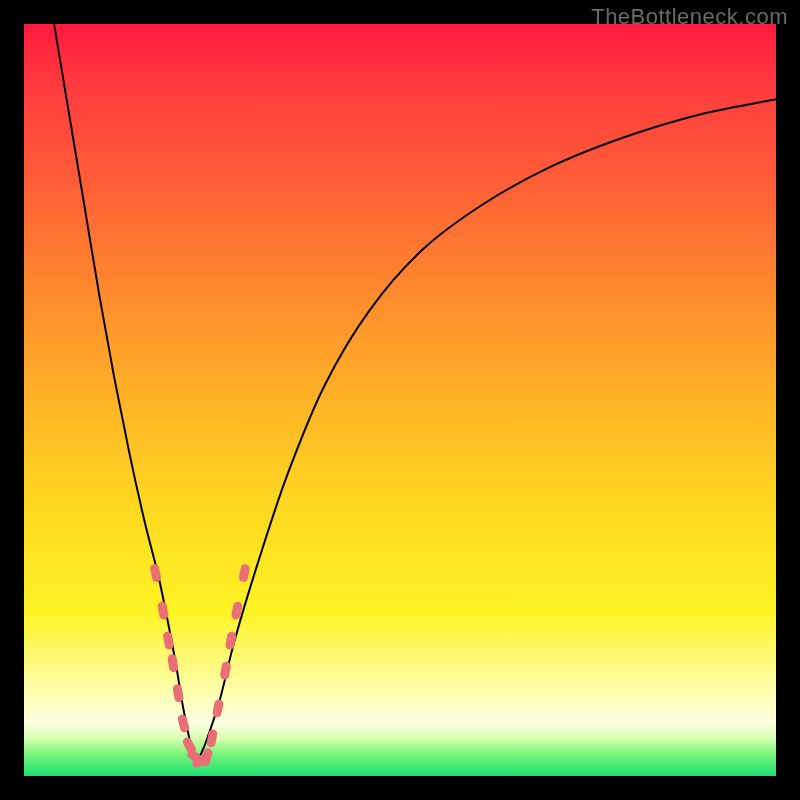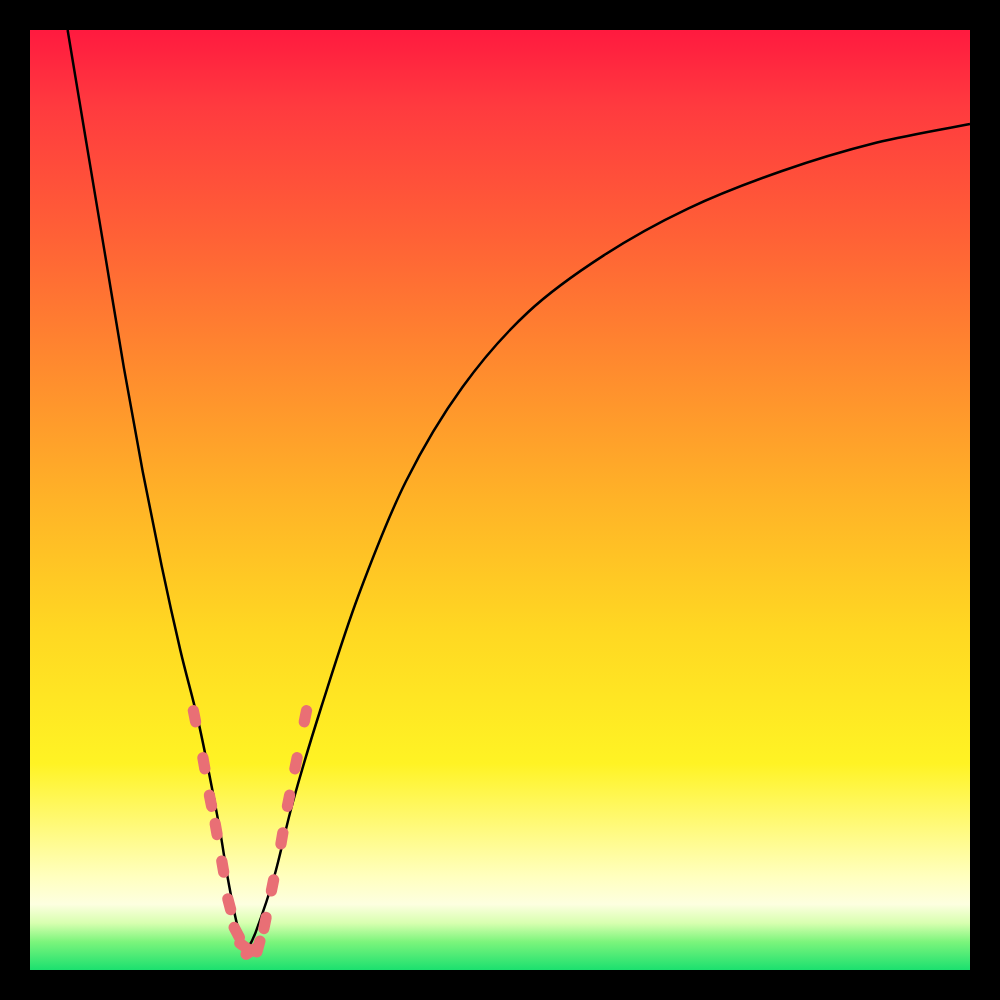--- a/index.html
+++ b/index.html
@@ -68,20 +68,21 @@
   }
   .marker {
     fill: #e96f75;
     stroke: none;
   }
 </style>
 </head>
 <body>
 
 <div class="frame">
+  <div class="watermark">TheBottleneck.com</div>
 
   <div class="plot">
     <svg class="curves" viewBox="0 0 752 752" preserveAspectRatio="none">
       <path id="curve-left" class="curve" d="M30.1 0.0 C32.6 15.0, 40.1 60.2, 45.1 90.2 C50.1 120.3, 55.1 150.4, 60.2 180.5 C65.2 210.6, 70.2 241.9, 75.2 270.7 C80.2 299.5, 85.2 327.1, 90.2 353.4 C95.3 379.8, 100.3 404.8, 105.3 428.6 C110.3 452.5, 115.3 475.0, 120.3 496.3 C125.3 517.6, 130.3 533.9, 135.4 556.5 C140.4 579.0, 146.6 611.6, 150.4 631.7 C154.2 651.7, 155.4 663.0, 157.9 676.8 C160.4 690.6, 162.9 704.4, 165.4 714.4 C167.9 724.4, 171.7 733.2, 173.0 737.0"></path>
       <path id="curve-right" class="curve" d="M173.0 737.0 C174.2 734.5, 176.7 731.9, 180.5 721.9 C184.2 711.9, 190.5 694.3, 195.5 676.8 C200.5 659.3, 204.3 639.2, 210.6 616.6 C216.8 594.1, 224.3 569.0, 233.1 541.4 C241.9 513.9, 251.9 481.3, 263.2 451.2 C274.5 421.1, 287.0 388.5, 300.8 361.0 C314.6 333.4, 329.6 308.3, 345.9 285.8 C362.2 263.2, 379.8 243.1, 398.6 225.6 C417.4 208.1, 437.4 194.3, 458.7 180.5 C480.0 166.7, 502.6 154.2, 526.4 142.9 C550.2 131.6, 576.5 121.6, 601.6 112.8 C626.7 104.0, 651.7 96.5, 676.8 90.2 C701.9 84.0, 739.5 77.7, 752.0 75.2"></path>
       <g id="marker-group">
           <rect x="122.6" y="544.5" width="18" height="9" rx="4.5" ry="4.5" class="marker" transform="rotate(78.7 131.6 549.0)"></rect>
           <rect x="130.1" y="582.1" width="18" height="9" rx="4.5" ry="4.5" class="marker" transform="rotate(80.1 139.1 586.6)"></rect>
           <rect x="135.4" y="612.1" width="18" height="9" rx="4.5" ry="4.5" class="marker" transform="rotate(78.7 144.4 616.6)"></rect>
           <rect x="139.9" y="634.7" width="18" height="9" rx="4.5" ry="4.5" class="marker" transform="rotate(80.1 148.9 639.2)"></rect>

